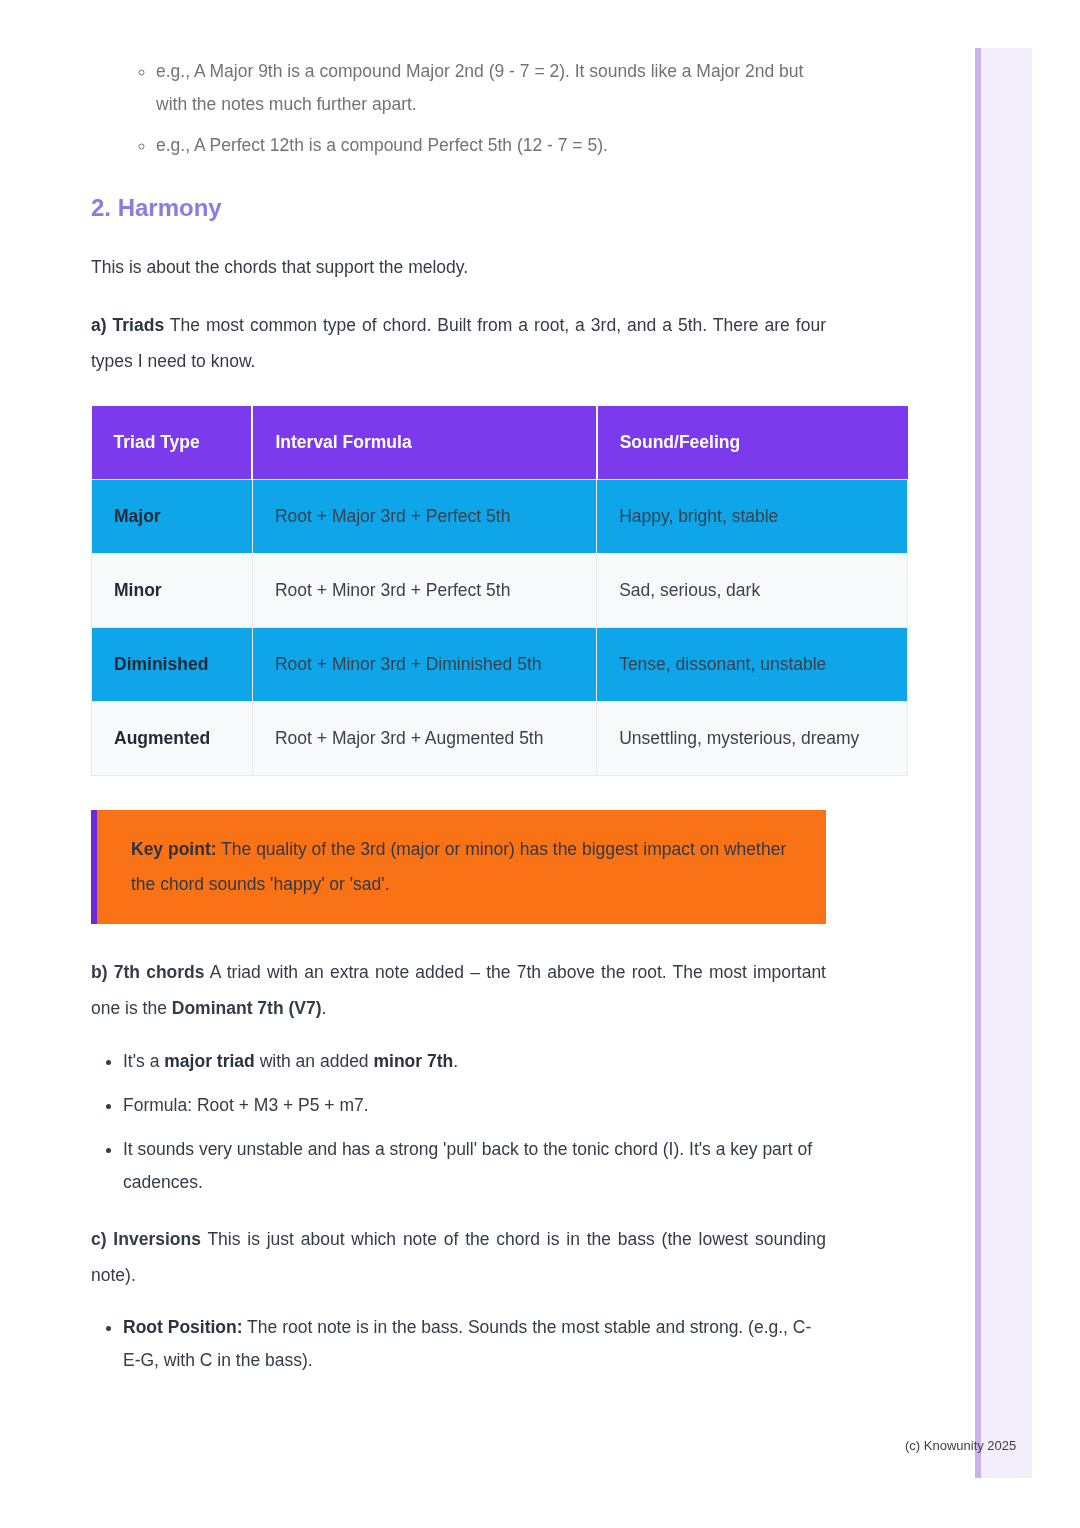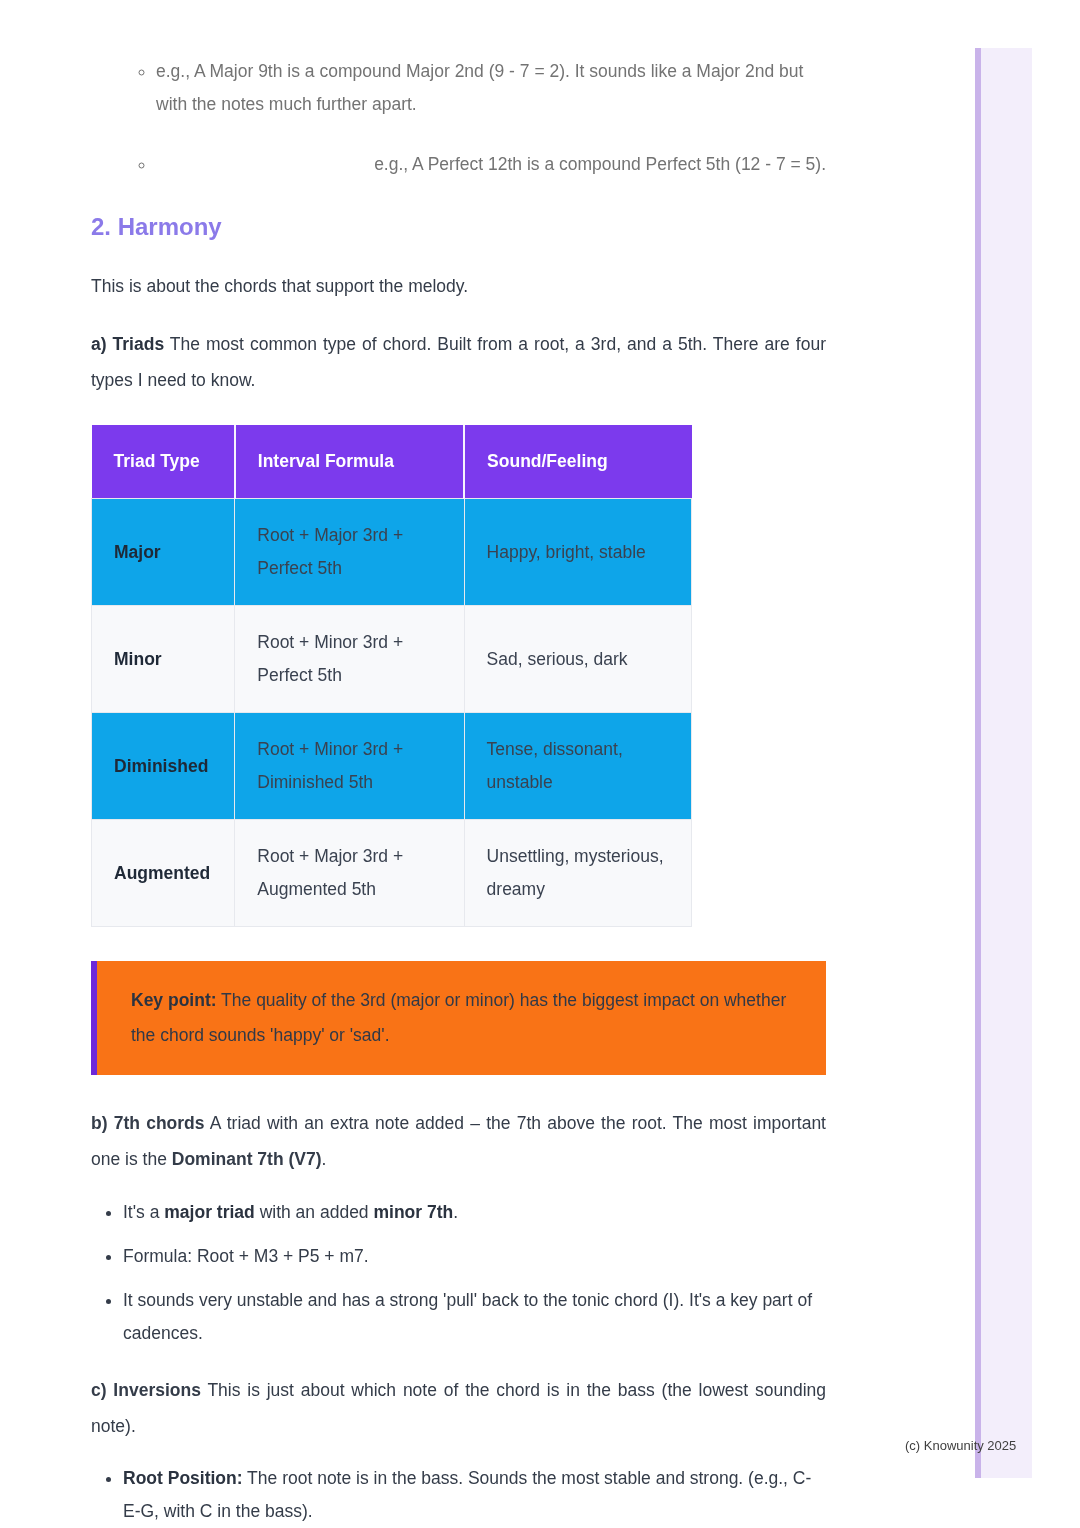--- a/index.html
+++ b/index.html
@@ -19,21 +19,21 @@
   ul.circle-list {
     margin-top: 55px;
     padding-left: 65px;
     list-style: circle;
   }
   ul.circle-list li {
     font-size: 17.5px;
     line-height: 33px;
     color: #737373;
   }
-  ul.circle-list li + li { margin-top: 27px; text-align: right; }
+  ul.circle-list li + li { margin-top: 8px; }
 
   h2.section-heading {
     margin-top: 32px;
     font-size: 24px;
     line-height: 28px;
     font-weight: 700;
     color: #8b7ae9;
   }
   p.body-para {
     font-size: 17.5px;
@@ -44,21 +44,21 @@
   p.lead-para {
     margin-top: 23px;
     line-height: 36px;
     text-align: justify;
   }
   p.lead-para b, .callout b, ul.disc-list b { color: #2b3340; }
 
   
   table.triads-table {
     margin-top: 27px;
-    width: 601px;
+    width: 817px;
     border-collapse: collapse;
     font-size: 17.5px;
   }
   table.triads-table th {
     background: #7c3aed;
     color: #ffffff;
     font-weight: 700;
     text-align: left;
     padding: 20px 22px;
     line-height: 33px;

